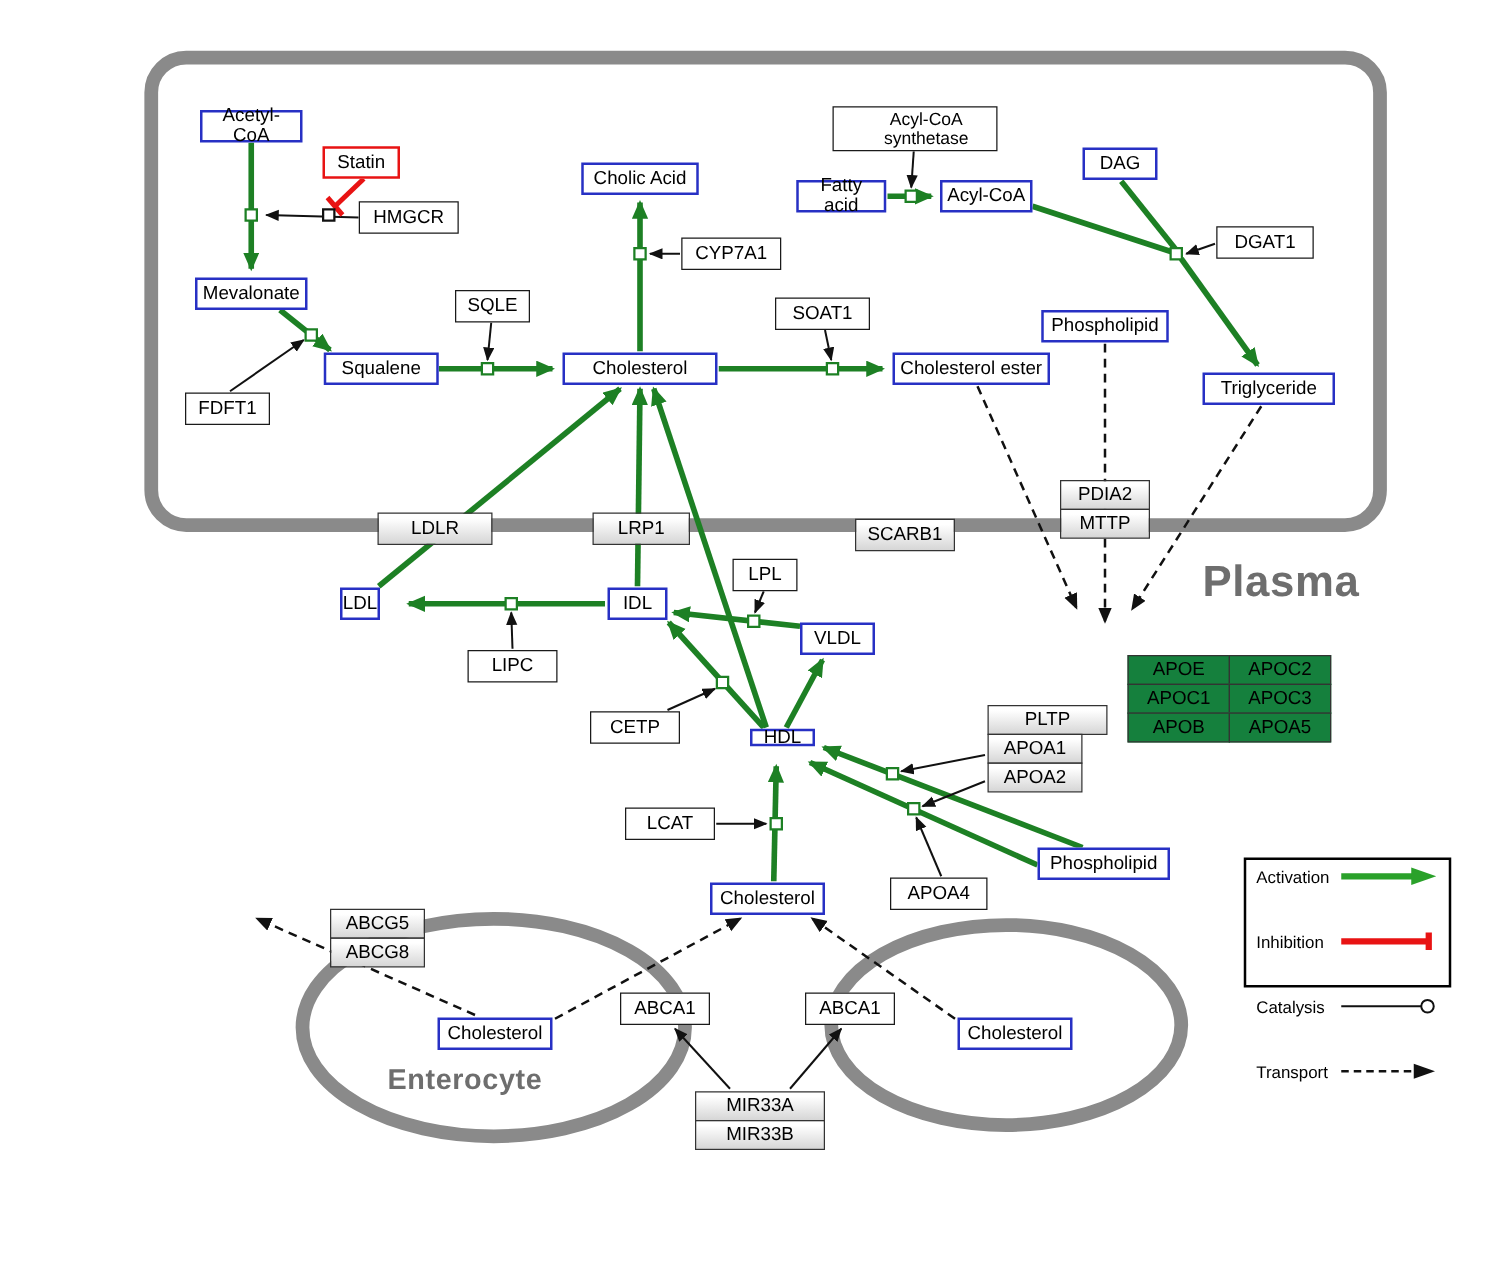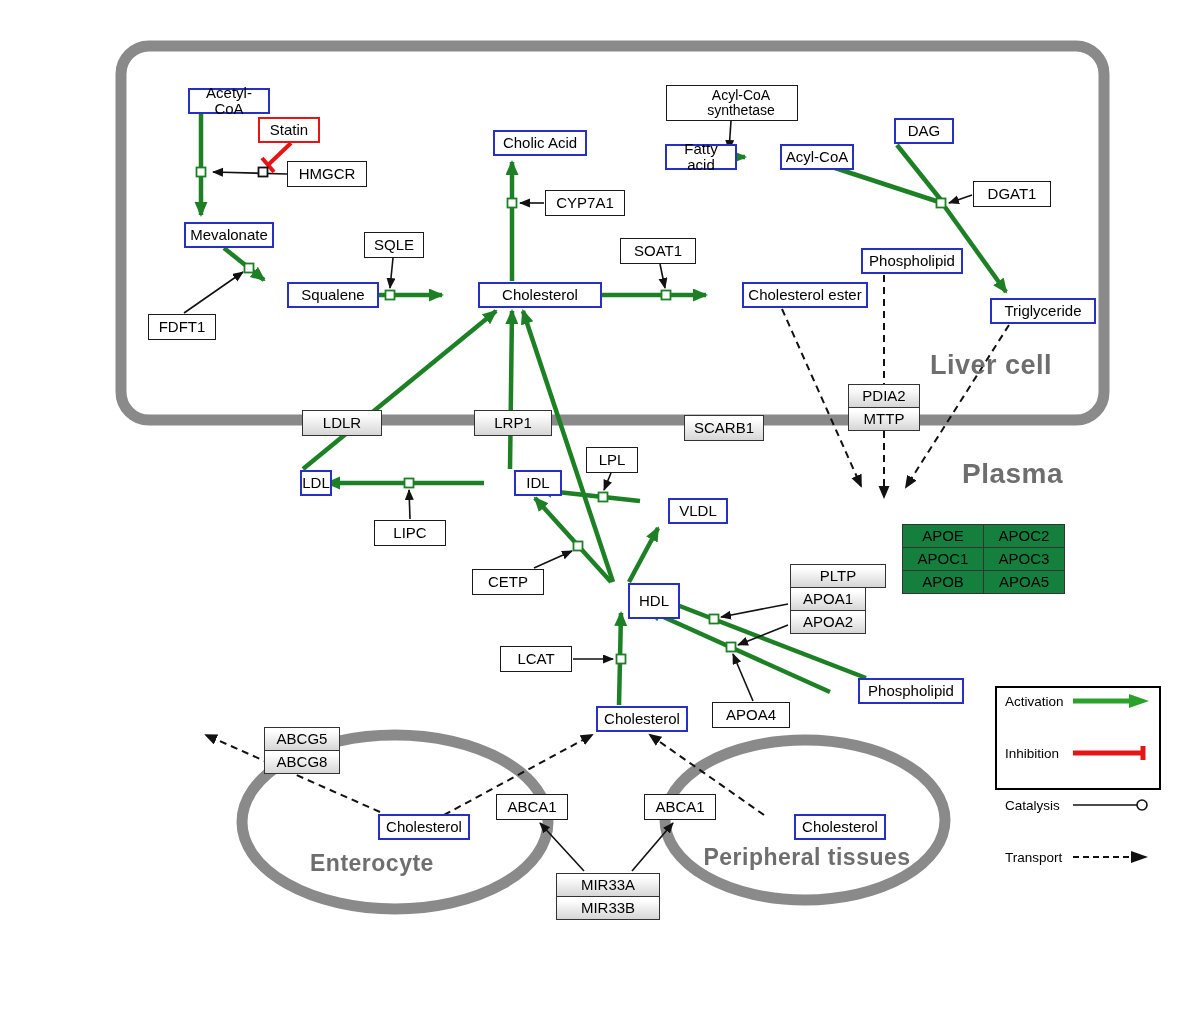--- a/index.html
+++ b/index.html
@@ -2,21 +2,21 @@
 <html><head>
 <meta charset="utf-8">
 <style>
   html,body{margin:0;padding:0;background:#fff;}
   #stage{position:relative;width:1200px;height:1013px;background:#fff;overflow:hidden;
          font-family:"Liberation Sans",sans-serif;}
   #edges{position:absolute;left:0;top:0;}
   .node{position:absolute;display:flex;align-items:center;justify-content:center;
         text-align:center;background:#fff;color:#000;box-sizing:border-box;
         font:15px/1.05 "Liberation Sans",sans-serif;padding:1px 2px;}
-  .met{border:2px solid #2730c4;margin-left:28px;}
+  .met{border:2px solid #2730c4;}
   .enz{border:1.6px solid #1a1a1a;}
   .inhib{border:2.5px solid #e81313;}
   .carrier{border:1.4px solid #333;background:linear-gradient(#ffffff 15%,#d6d6d6);text-align:right;}
   .cell{border:1.4px solid #333;background:#15803d;}
   .small{font-size:14px;padding-left:20px;}
   .region{position:absolute;color:#6e6e6e;font-weight:bold;letter-spacing:.5px;}
   #legend{position:absolute;left:995px;top:686px;width:166px;height:104px;
           border:2.5px solid #000;background:#fff;box-sizing:border-box;
           display:flex;flex-direction:column;justify-content:space-around;padding:4px 8px;gap:34px;}
   .legrow{display:flex;align-items:center;justify-content:space-between;height:20px;}
@@ -138,31 +138,31 @@
 <div class="node enz small" style="left:666px;top:85px;width:132px;height:36px">Acyl-CoA synthetase</div>
 <div class="node met" style="left:637px;top:144px;width:72px;height:26px">Fatty acid</div>
 <div class="node met" style="left:752px;top:144px;width:74px;height:26px">Acyl-CoA</div>
 <div class="node met" style="left:866px;top:118px;width:60px;height:26px">DAG</div>
 <div class="node enz" style="left:973px;top:181px;width:78px;height:26px">DGAT1</div>
 <div class="node met" style="left:833px;top:248px;width:102px;height:26px">Phospholipid</div>
 <div class="node met" style="left:962px;top:298px;width:106px;height:26px">Triglyceride</div>
 
 <div class="node carrier" style="left:848px;top:384px;width:72px;height:24px">PDIA2</div>
 <div class="node carrier" style="left:848px;top:407px;width:72px;height:24px">MTTP</div>
-<div class="node carrier" style="left:302px;top:410px;width:80px;height:26px">LDLR</div>
+<div class="node carrier" style="left:302px;top:410px;width:92px;height:26px">LDLR</div>
 <div class="node carrier" style="left:474px;top:410px;width:78px;height:26px">LRP1</div>
 <div class="node carrier" style="left:684px;top:415px;width:80px;height:26px">SCARB1</div>
 
 <div class="node met" style="left:272px;top:470px;width:32px;height:26px">LDL</div>
 <div class="node met" style="left:486px;top:470px;width:48px;height:26px">IDL</div>
 <div class="node enz" style="left:586px;top:447px;width:52px;height:26px">LPL</div>
 <div class="node met" style="left:640px;top:498px;width:60px;height:26px">VLDL</div>
 <div class="node enz" style="left:374px;top:520px;width:72px;height:26px">LIPC</div>
 <div class="node enz" style="left:472px;top:569px;width:72px;height:26px">CETP</div>
-<div class="node met" style="left:600px;top:583px;width:52px;height:36px">HDL</div>
+<div class="node met" style="left:600px;top:583px;width:52px;height:14px">HDL</div>
 <div class="node enz" style="left:500px;top:646px;width:72px;height:26px">LCAT</div>
 <div class="node carrier" style="left:790px;top:564px;width:96px;height:24px">PLTP</div>
 <div class="node carrier" style="left:790px;top:587px;width:76px;height:24px">APOA1</div>
 <div class="node carrier" style="left:790px;top:610px;width:76px;height:24px">APOA2</div>
 <div class="node enz" style="left:712px;top:702px;width:78px;height:26px">APOA4</div>
 <div class="node met" style="left:830px;top:678px;width:106px;height:26px">Phospholipid</div>
 
 <div class="node cell" style="left:902px;top:524px;width:82px;height:24px">APOE</div>
 <div class="node cell" style="left:983px;top:524px;width:82px;height:24px">APOC2</div>
 <div class="node cell" style="left:902px;top:547px;width:82px;height:24px">APOC1</div>
@@ -174,24 +174,22 @@
 
 <div class="node carrier" style="left:264px;top:727px;width:76px;height:24px">ABCG5</div>
 <div class="node carrier" style="left:264px;top:750px;width:76px;height:24px">ABCG8</div>
 <div class="node met" style="left:350px;top:814px;width:92px;height:26px">Cholesterol</div>
 <div class="node enz" style="left:496px;top:794px;width:72px;height:26px">ABCA1</div>
 <div class="node enz" style="left:644px;top:794px;width:72px;height:26px">ABCA1</div>
 <div class="node met" style="left:766px;top:814px;width:92px;height:26px">Cholesterol</div>
 <div class="node carrier" style="left:556px;top:873px;width:104px;height:24px">MIR33A</div>
 <div class="node carrier" style="left:556px;top:896px;width:104px;height:24px">MIR33B</div>
 
-<div class="region" style="left:930px;top:350px;width:180px;font-size:27px">Liver cell</div>
-<div class="region" style="left:962px;top:458px;width:140px;font-size:28px">Plasma</div>
+<div class="region" style="left:962px;top:446px;width:140px;font-size:35px">Plasma</div>
 <div class="region" style="left:310px;top:850px;width:175px;font-size:23px;text-align:left">Enterocyte</div>
-<div class="region" style="left:693px;top:844px;width:228px;font-size:23px;text-align:center">Peripheral tissues</div>
 
 <div id="legend">
   <div class="legrow">
     <span>Activation</span>
     <svg width="80" height="18">
       <line x1="2" y1="9" x2="60" y2="9" stroke="#2aa12a" stroke-width="5"></line>
       <polygon points="58,2 78,9 58,16" fill="#2aa12a"></polygon>
     </svg>
   </div>
   <div class="legrow">

